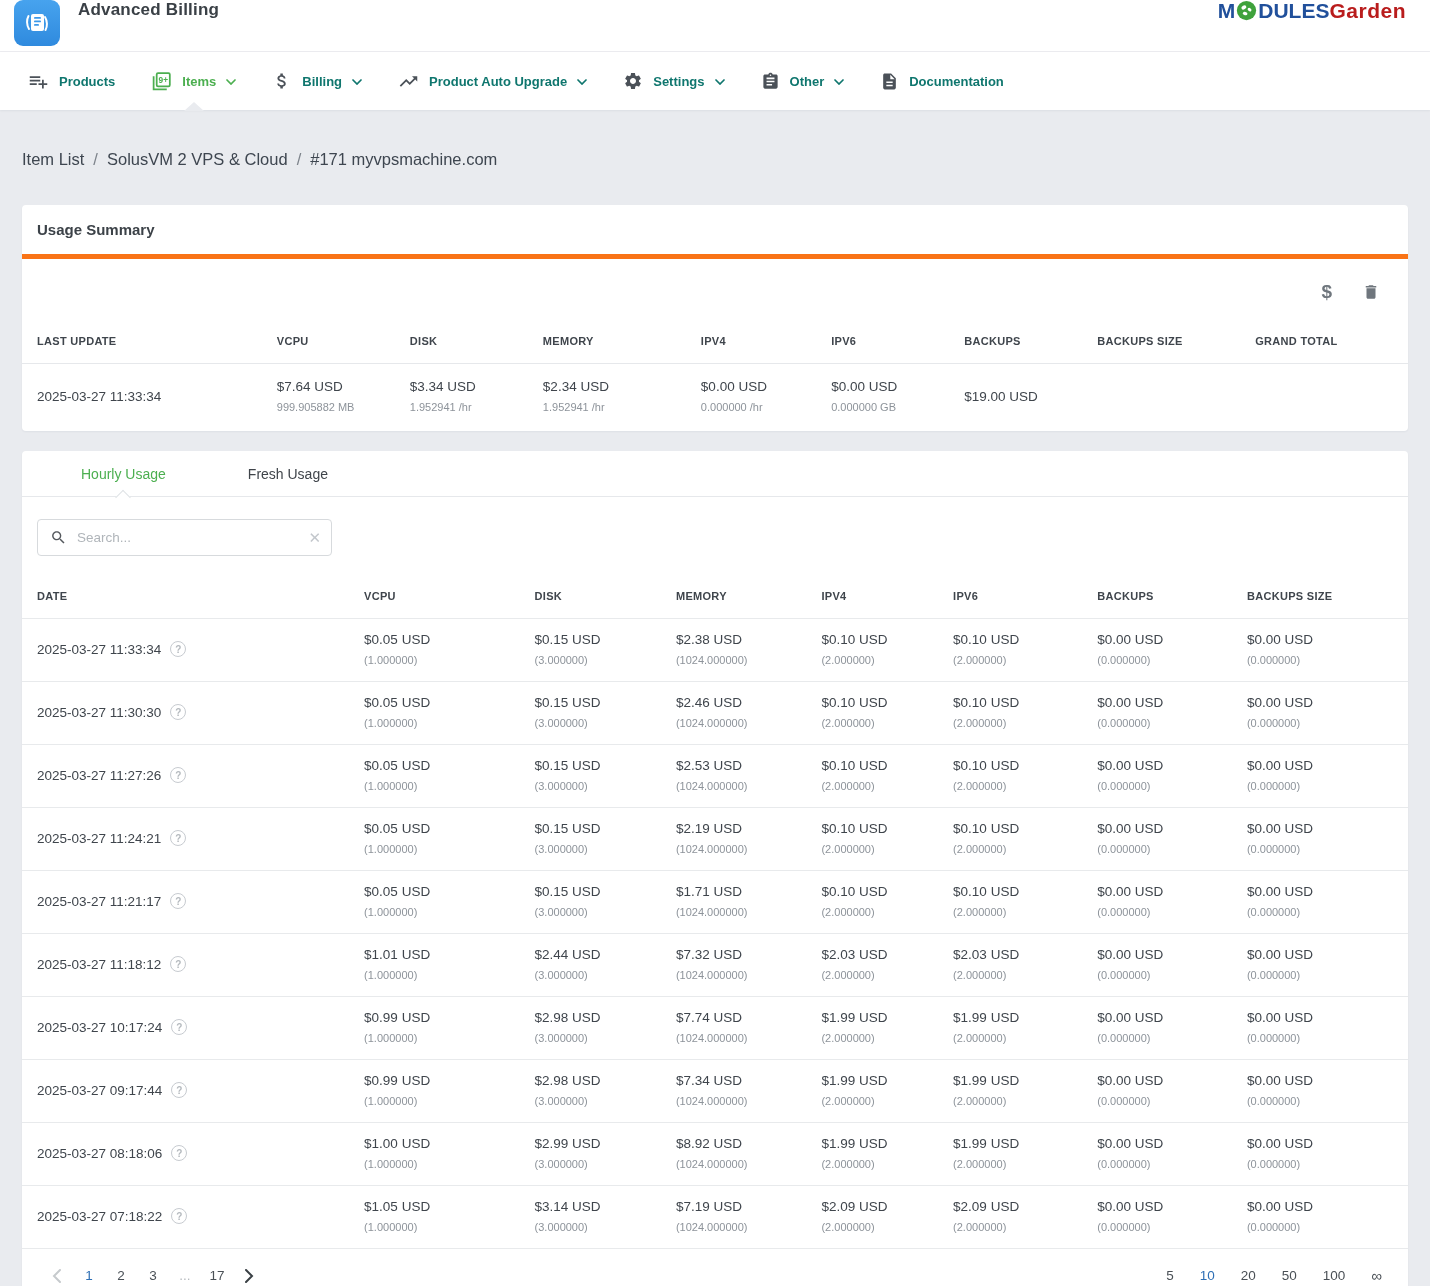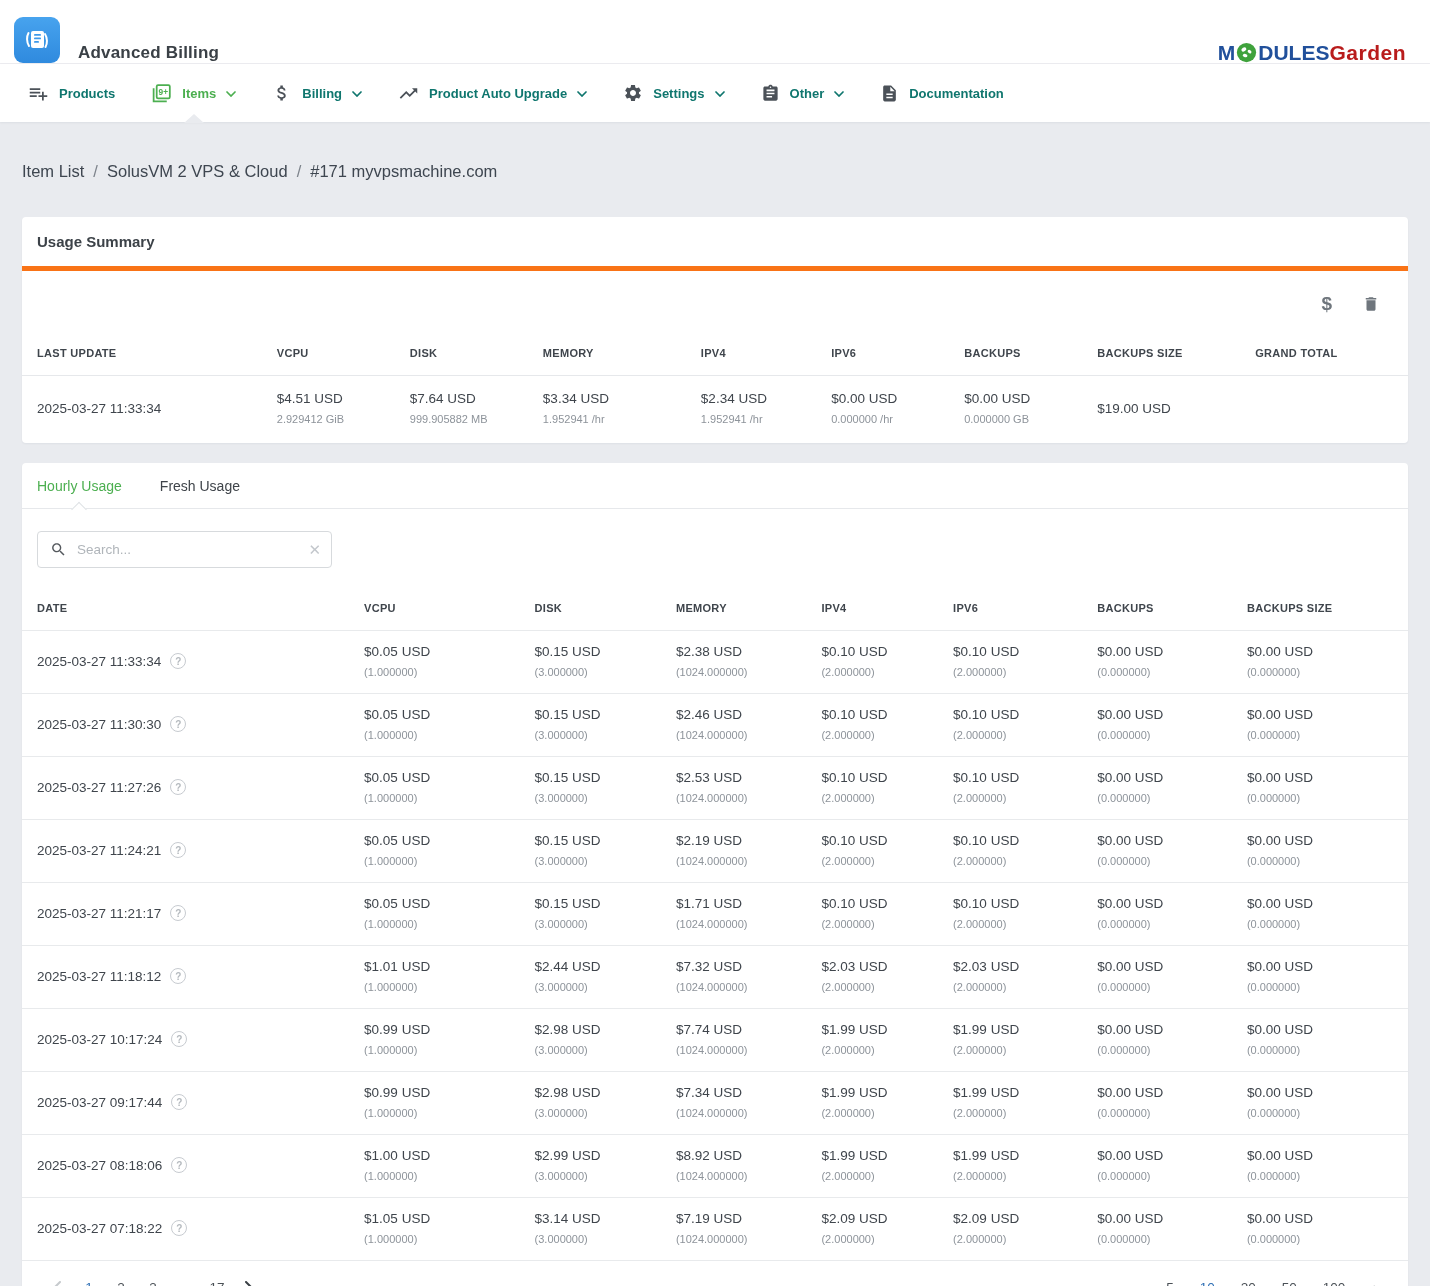--- a/index.html
+++ b/index.html
@@ -6,21 +6,21 @@
   html,body { width:100%; }
   body {
     font-family:"Liberation Sans", sans-serif;
     background:#e9ebef;
     color:#40464d;
     width:1430px;
   }
 
   
   .app-header {
-    background:#fff; height:64px; display:flex; align-items:flex-end;
+    background:#fff; height:52px; display:flex; align-items:flex-start;
     padding:0 24px 0 14px; border-bottom:1px solid #ececf0;
   }
   .app-icon {
     width:46px; height:46px; border-radius:9px;
     background:linear-gradient(180deg,#47a3ee,#2f8ade);
     display:flex; align-items:center; justify-content:center; flex:0 0 auto;
   }
   .app-title { font-size:17px; font-weight:700; color:#3a4046; margin-left:18px; letter-spacing:.2px; }
   .logo { margin-left:auto; font-size:21px; font-weight:700; color:#21509b; display:flex; align-items:center; line-height:1; }
   .logo .o-leaf { margin:0 1px; display:inline-flex; }
@@ -66,21 +66,21 @@
   .sum-grid { display:grid; grid-template-columns:17.3% 9.6% 9.6% 11.4% 9.4% 9.6% 9.6% 11.4% 1fr; }
   .sum-head { padding:22px 15px 16px 15px; font-size:11px; font-weight:700; color:#3f454c; letter-spacing:.3px; }
   .sum-row-wrap { border-top:1px solid #e6e8eb; }
   .sum-cell { padding:15px 15px 18px 15px; }
   .sum-cell .val { font-size:13.5px; color:#3f454c; }
   .sum-cell .sub { font-size:11px; color:#8d939a; margin-top:7px; }
   .sum-cell.center-v { display:flex; align-items:center; font-size:13.5px; color:#3f454c; }
 
   
   .tabs { display:flex; gap:38px; padding:0 15px; border-bottom:1px solid #e6e8eb; position:relative; }
-  .tab { padding:15px 0 14px 0; font-size:14px; color:#3f444a; cursor:pointer; position:relative; }
+  .tab { padding:15px 0 14px 0; font-size:14px; color:#3f444a; cursor:pointer; position:relative;margin-left:44px; }
   .tab.active { color:#4caf50; }
   .tab-notch {
     position:absolute; bottom:-6.5px; left:50%; transform:translateX(-50%) rotate(45deg);
     width:11px; height:11px; background:#fff;
     border-left:1px solid #dfe2e5; border-top:1px solid #dfe2e5;
   }
 
   
   .search-wrap { padding:22px 15px 14px 15px; }
   .search-box {
@@ -269,24 +269,20 @@
         <div class="sum-head">IPV4</div>
         <div class="sum-head">IPV6</div>
         <div class="sum-head">BACKUPS</div>
         <div class="sum-head">BACKUPS SIZE</div>
         <div class="sum-head">GRAND TOTAL</div>
       </div>
     <div class="sum-row-wrap">
       <div class="sum-grid" id="sum-row">
           <div class="sum-cell center-v">2025-03-27 11:33:34</div>
           <div class="sum-cell">
-            <div class="val">$4.51 USD</div>
-            <div class="sub">2.929412 GiB</div>
-          </div>
-          <div class="sum-cell">
             <div class="val">$7.64 USD</div>
             <div class="sub">999.905882 MB</div>
           </div>
           <div class="sum-cell">
             <div class="val">$3.34 USD</div>
             <div class="sub">1.952941 /hr</div>
           </div>
           <div class="sum-cell">
             <div class="val">$2.34 USD</div>
             <div class="sub">1.952941 /hr</div>

